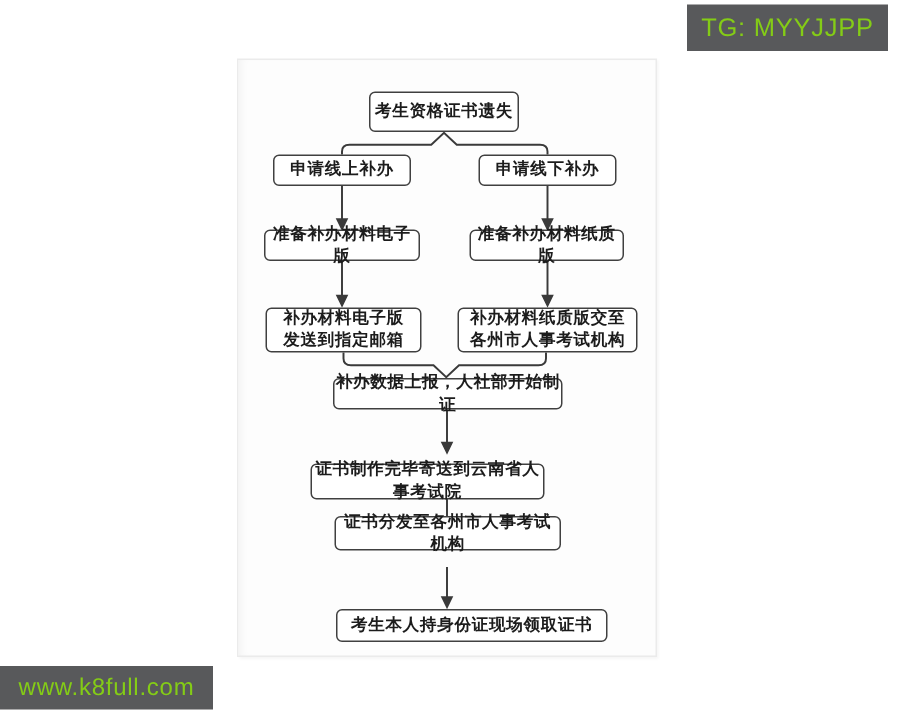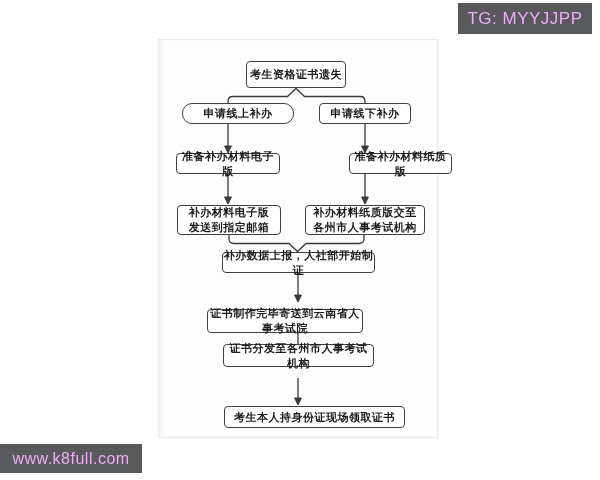--- a/index.html
+++ b/index.html
@@ -15,21 +15,21 @@
     position:absolute;
     left:158px; top:39px;
     width:280px; height:399px;
     background:#fdfdfd;
     border:1px solid #ebebeb;
     box-shadow: inset 5px 0 7px -5px rgba(0,0,0,0.07), 1px 1px 2px rgba(0,0,0,0.04);
   }
   .badge {
     position:absolute;
     background:#58595b;
-    color:#f0abfc;
+    color:#84cc16;
     display:flex; align-items:center; justify-content:center;
     letter-spacing:0.5px;
   }
   .badge-tg {
     left:458px; top:3px;
     width:134px; height:31px;
     font-size:17px;
   }
   .badge-site {
     left:0px; top:444px;
@@ -50,24 +50,24 @@
     text-align:center;
     font-family:"Liberation Serif","DejaVu Serif",serif;
     font-weight:bold;
     font-size:11px;
     line-height:1.32;
     color:#1c1c1c;
     white-space:pre-line;
     letter-spacing:0.5px;
   }
   .n-start    { left:246px; top:61px;  width:100px; height:27px; }
-  .n-online   { left:182px; top:103px; width:112px;  height:21px;border-radius:10px; }
+  .n-online   { left:182px; top:103px; width:92px;  height:21px; }
   .n-offline  { left:319px; top:103px; width:92px;  height:21px; }
   .n-prep-dig { left:176px; top:153px; width:104px; height:21px; }
-  .n-prep-pap { left:313px; top:153px; width:103px; height:21px;margin-left:36px; }
+  .n-prep-pap { left:313px; top:153px; width:103px; height:21px; }
   .n-email    { left:177px; top:205px; width:104px; height:30px; }
   .n-submit   { left:305px; top:205px; width:120px; height:30px; }
   .n-report   { left:222px; top:252px; width:153px; height:21px; }
   .n-mail     { left:207px; top:309px; width:156px; height:24px; }
   .n-dist     { left:223px; top:344px; width:151px; height:23px; }
   .n-pickup   { left:224px; top:406px; width:181px; height:22px; }
 </style>
 </head>
 <body>
 

